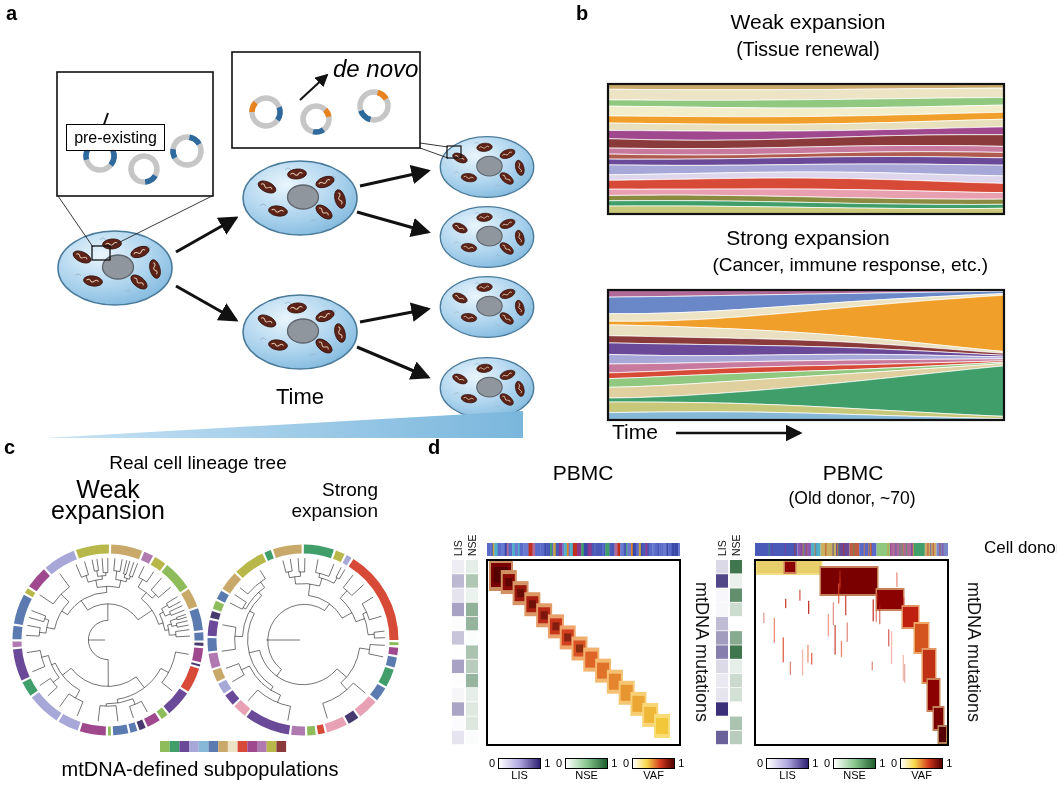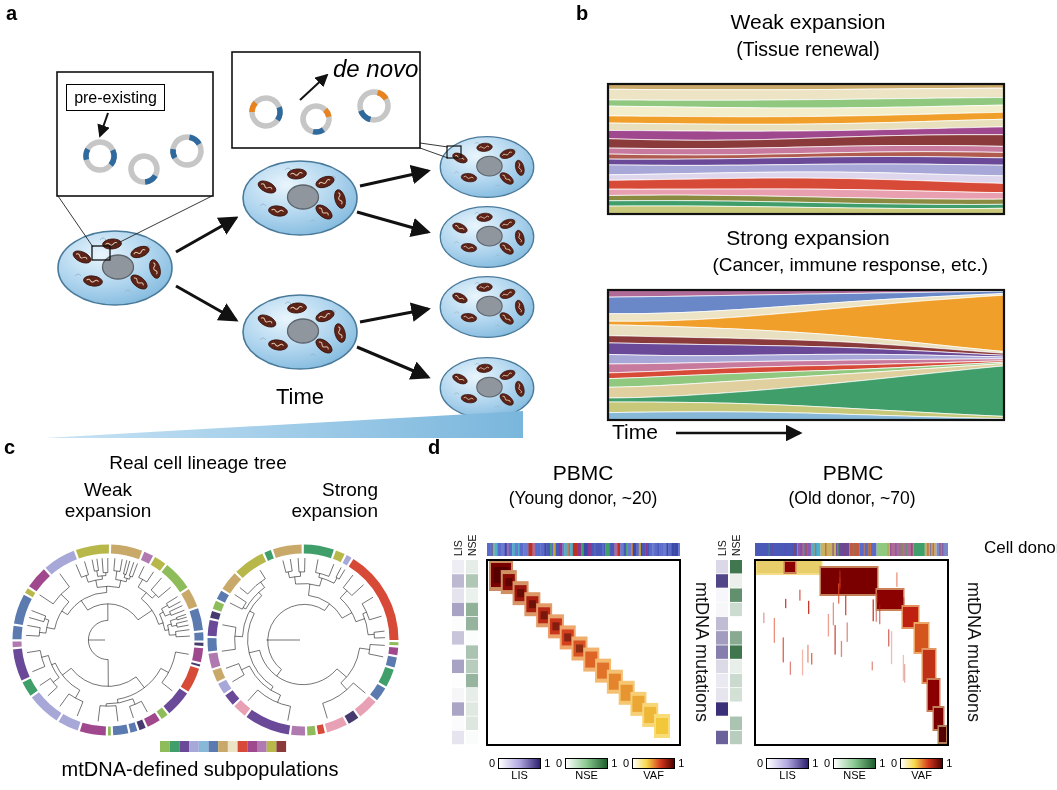--- a/index.html
+++ b/index.html
@@ -3,21 +3,21 @@
 <meta charset="utf-8">
 <style>
   *{margin:0;padding:0;box-sizing:border-box;}
   body{background:#ffffff;}
   #fig{position:relative;width:1057px;height:790px;background:#fff;
        font-family:"Liberation Sans",sans-serif;color:#000;overflow:hidden;}
   .t{position:absolute;white-space:nowrap;}
   .pl{font-weight:bold;font-size:20px;}
   #art{position:absolute;left:0;top:0;}
   svg text{font-family:"Liberation Sans",sans-serif;fill:#111;}
-  .box{border:1.6px solid #000;display:flex;align-items:center;justify-content:center;background:#fff;}
+  .box{border:1.6px solid #000;display:flex;align-items:center;justify-content:center;background:#fff;margin-top:40px;}
   .scale{position:absolute;display:flex;align-items:center;font-size:11px;}
   .sbar{width:43px;height:11px;border:1px solid #000;margin:0 3px;}
   .slabel{position:absolute;top:12px;left:0;right:0;text-align:center;font-size:11px;}
 </style>
 </head>
 <body>
 
 <div id="fig">
 
   <svg id="art" width="1057" height="790">
@@ -708,33 +708,32 @@
 
   <div class="t pl" style="left:576px;top:2px">b</div>
   <div class="t" style="left:628px;top:38px;width:360px;text-align:center;font-size:19.5px">(Tissue renewal)</div>
   <div class="t" style="left:628px;top:10px;width:360px;text-align:center;font-size:21px">Weak expansion</div>
   <div class="t" style="left:628px;top:226px;width:360px;text-align:center;font-size:21px">Strong expansion</div>
   <div class="t" style="left:628px;top:254px;width:360px;text-align:right;font-size:19px">(Cancer, immune response, etc.)</div>
   <div class="t" style="left:612px;top:420px;font-size:21px">Time</div>
 
   <div class="t pl" style="left:4px;top:436px">c</div>
   <div class="t" style="left:38px;top:452px;width:320px;text-align:center;font-size:19px">Real cell lineage tree</div>
-  <div class="t" style="left:33px;top:479px;width:150px;text-align:center;font-size:19px;line-height:21px">
+  <div class="t" style="left:33px;top:479px;width:150px;text-align:center;font-size:25px;line-height:21px">
     <div>Weak</div>
     <div>expansion</div>
   </div>
   <div class="t" style="left:228px;top:479px;width:150px;text-align:right;font-size:19px;line-height:21px">
     <div>Strong</div>
     <div>expansion</div>
   </div>
   <div class="t" style="left:30px;top:758px;width:340px;text-align:center;font-size:20px">mtDNA-defined subpopulations</div>
 
   <div class="t pl" style="left:428px;top:436px">d</div>
   <div class="t" style="left:478px;top:461px;width:210px;text-align:center;font-size:21px">PBMC</div>
-  <div class="t" style="left:455px;top:488px;width:256px;text-align:center;font-size:17.5px">(Young donor, ~20)</div>
   <div class="t" style="left:748px;top:461px;width:210px;text-align:center;font-size:21px">PBMC</div>
   <div class="t" style="left:727px;top:488px;width:250px;text-align:center;font-size:17.5px">(Old donor, ~70)</div>
   <div class="t" style="left:984px;top:538px;font-size:17px">Cell donor</div>
 
   <div class="scale" style="left:489px;top:757px">
     <span>0</span>
     <div class="sbar" style="background: linear-gradient(to right, rgb(255, 255, 255), rgb(176, 168, 224), rgb(46, 32, 112));"></div>
     <span>1</span>
     <div class="slabel">LIS</div>
   </div>

